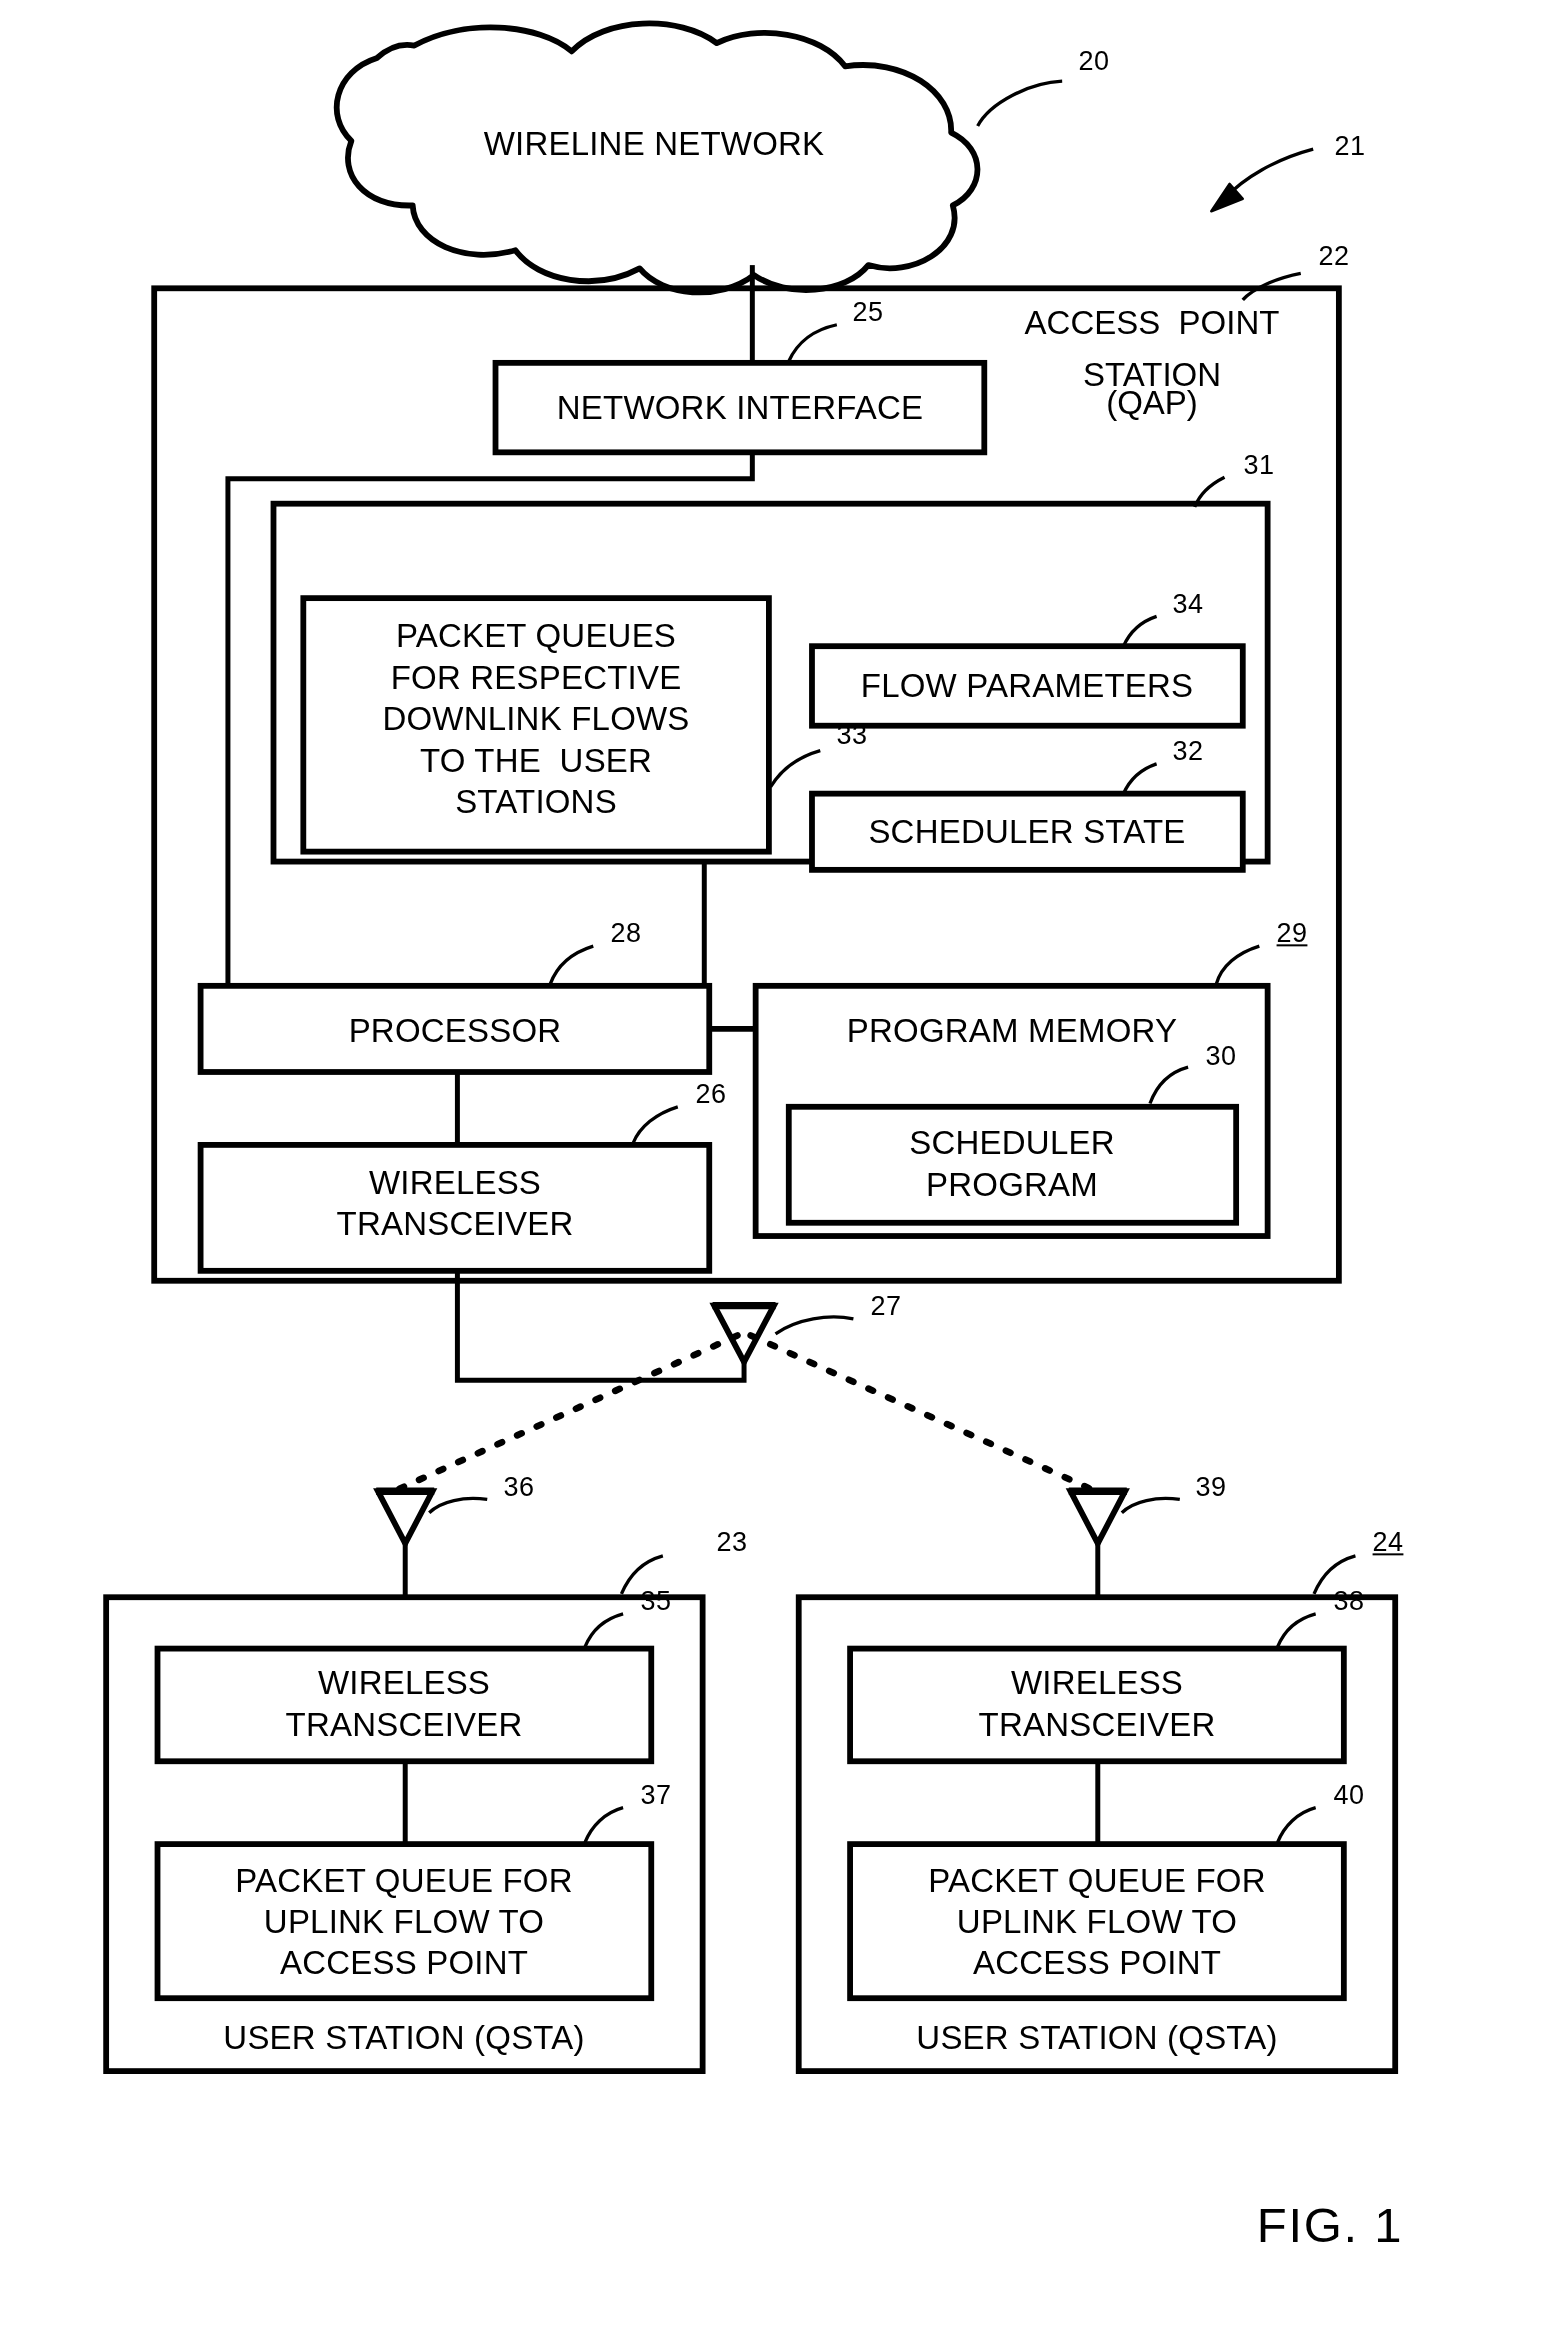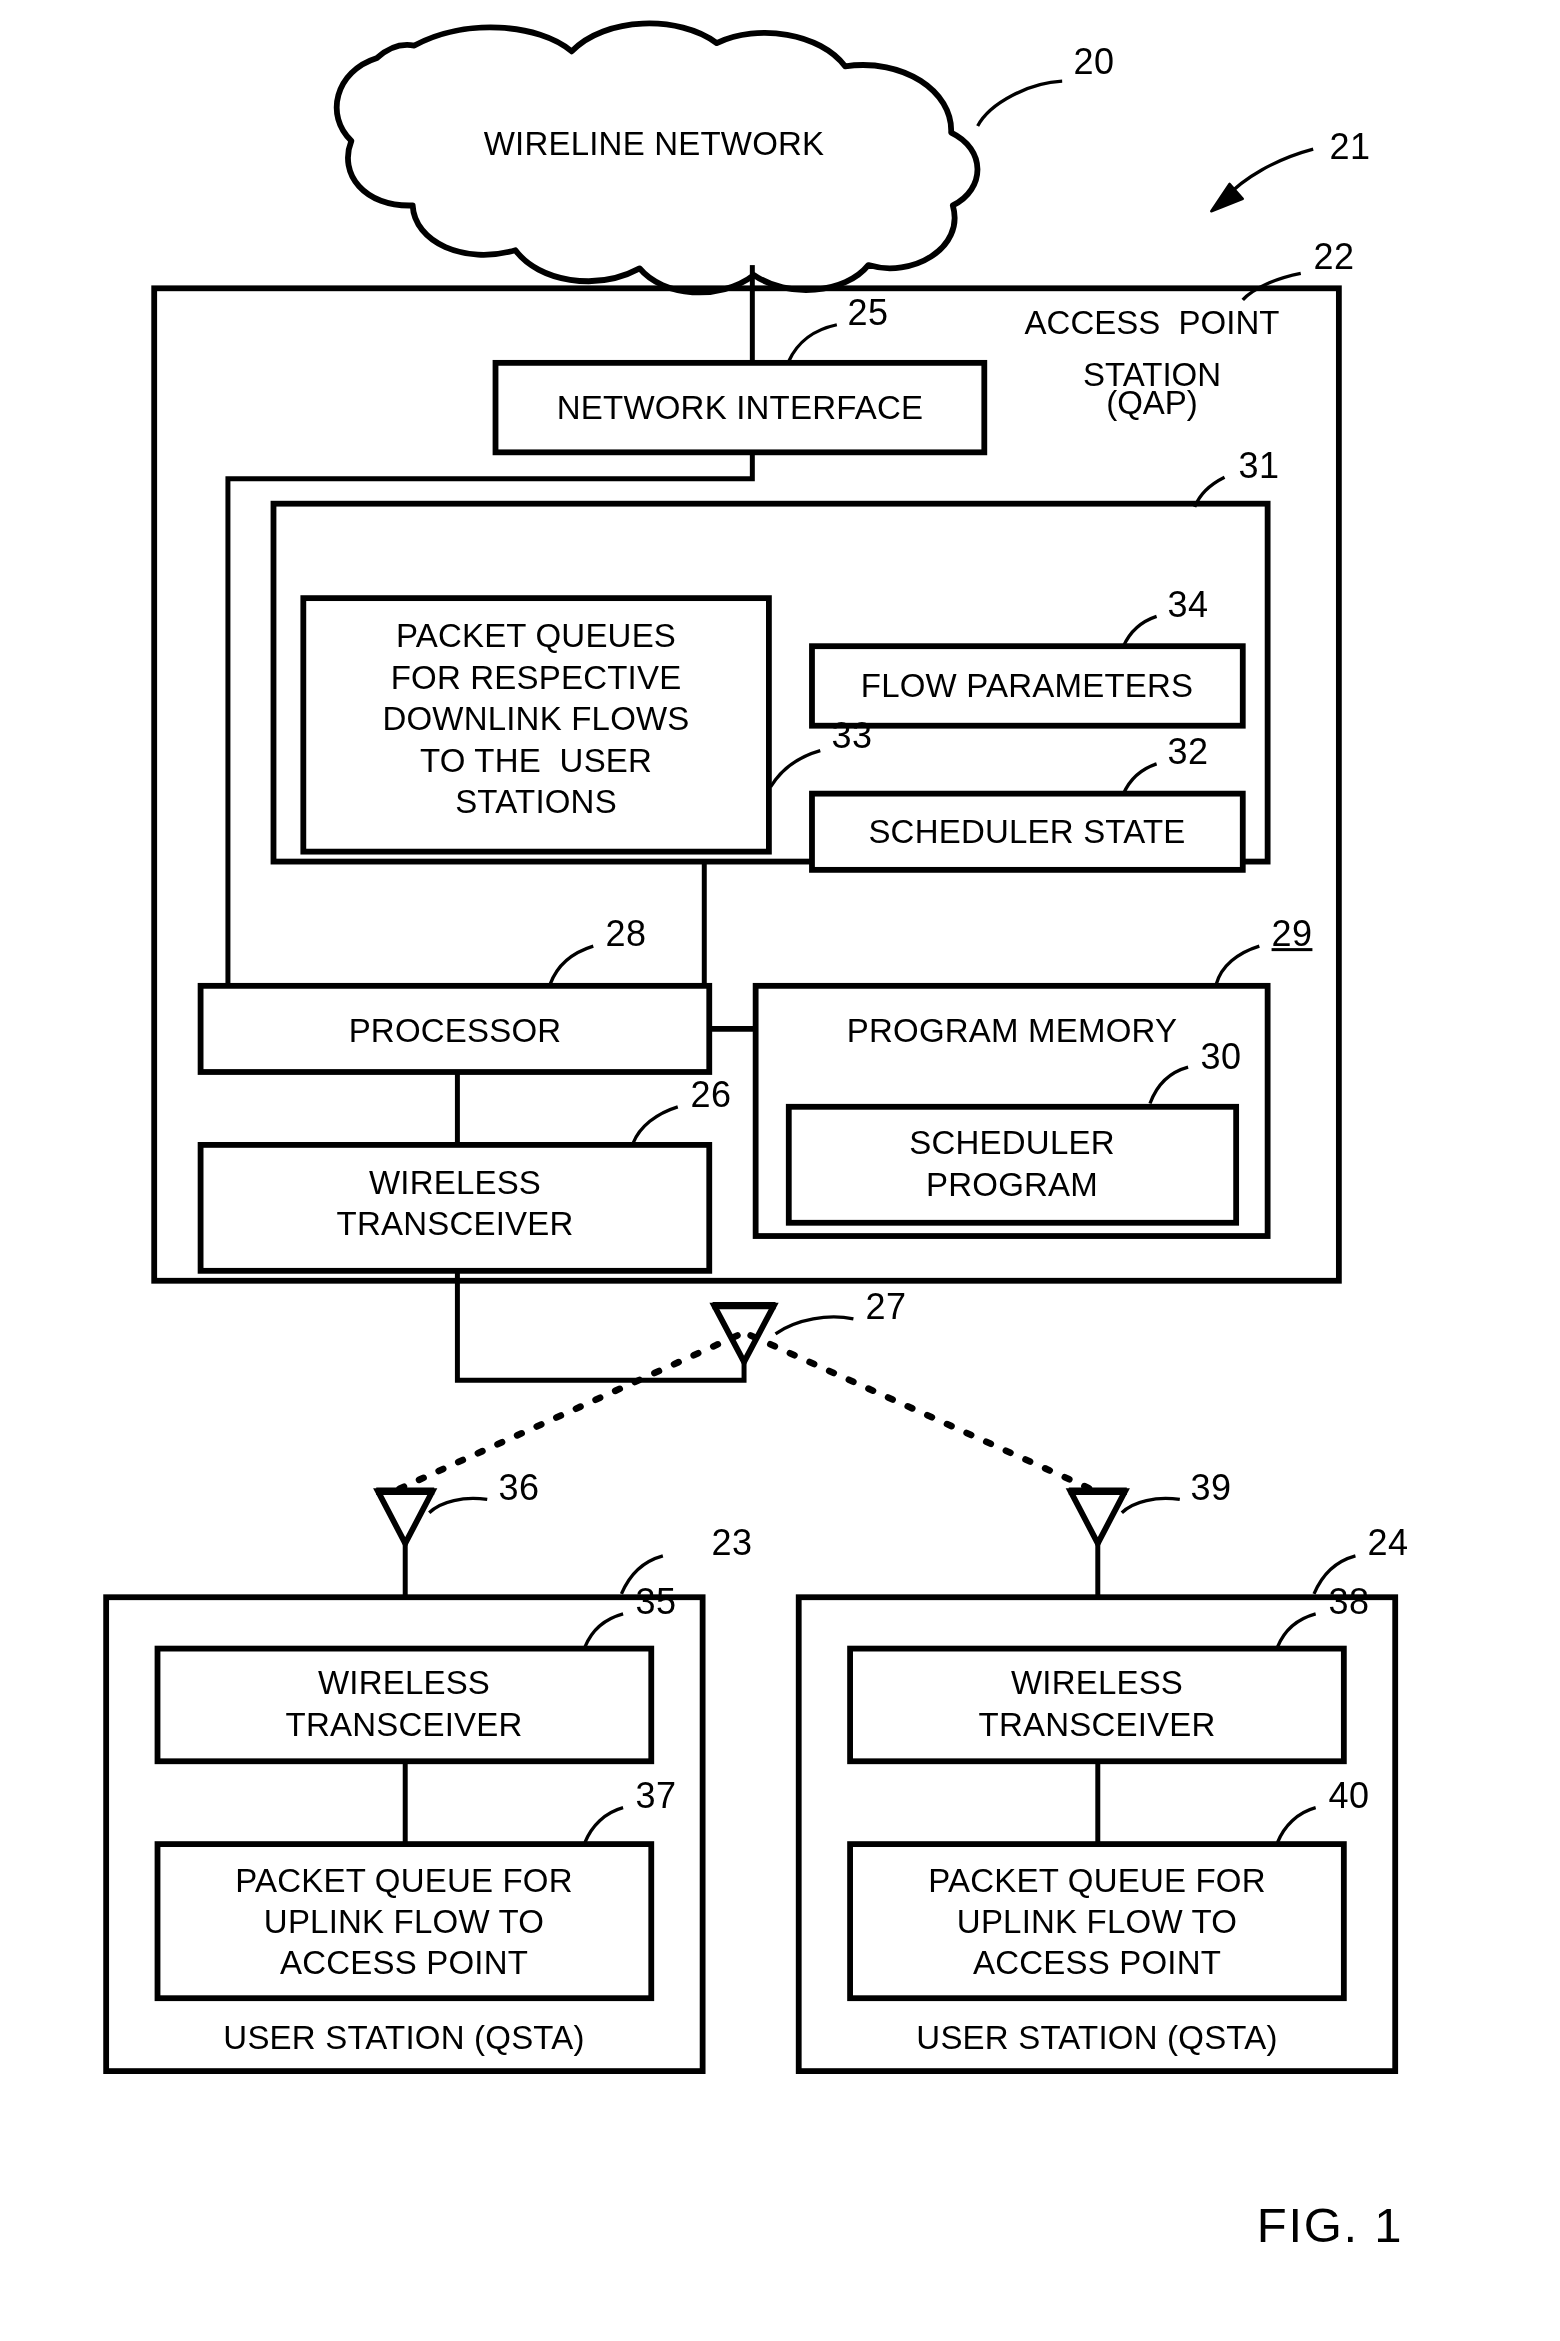--- a/index.html
+++ b/index.html
@@ -34,21 +34,21 @@
     font-family: "Liberation Sans", sans-serif;
     white-space: pre;
     line-height: 1.16;
     text-align: center;
   }
   .box-label {
     font-size: 33px;
     letter-spacing: 0.2px;
   }
   .ref-num {
-    font-size: 36px;
+    font-size: 27px;
     letter-spacing: 0.4px;
   }
   .free-label {
     font-size: 33px;
   }
   .fig-caption {
     font-size: 49px;
     letter-spacing: 1.7px;
   }
   .ctr {
@@ -217,21 +217,21 @@
   <div class="box-label ctr" style="left:404px; top:1725px;">TRANSCEIVER</div>
   <div class="ref-num ctr" style="left:656px; top:1602px;">35</div>
 
   <div class="box-label ctr" style="left:404px; top:1881px;">PACKET QUEUE FOR</div>
   <div class="box-label ctr" style="left:404px; top:1922px;">UPLINK FLOW TO</div>
   <div class="box-label ctr" style="left:404px; top:1963px;">ACCESS POINT</div>
   <div class="ref-num ctr" style="left:656px; top:1796px;">37</div>
 
   <div class="box-label ctr" style="left:404px; top:2038px;">USER STATION (QSTA)</div>
 
-  <div class="ref-num ctr" style="left:1388px; top:1543px;">24</div>
+  <div class="ref-num ctr" style="left:1388px; top:1543px;text-decoration:underline;">24</div>
   <div class="box-label ctr" style="left:1097px; top:1683px;">WIRELESS</div>
   <div class="box-label ctr" style="left:1097px; top:1725px;">TRANSCEIVER</div>
   <div class="ref-num ctr" style="left:1349px; top:1602px;">38</div>
 
   <div class="box-label ctr" style="left:1097px; top:1881px;">PACKET QUEUE FOR</div>
   <div class="box-label ctr" style="left:1097px; top:1922px;">UPLINK FLOW TO</div>
   <div class="box-label ctr" style="left:1097px; top:1963px;">ACCESS POINT</div>
   <div class="ref-num ctr" style="left:1349px; top:1796px;">40</div>
 
   <div class="box-label ctr" style="left:1097px; top:2038px;">USER STATION (QSTA)</div>

